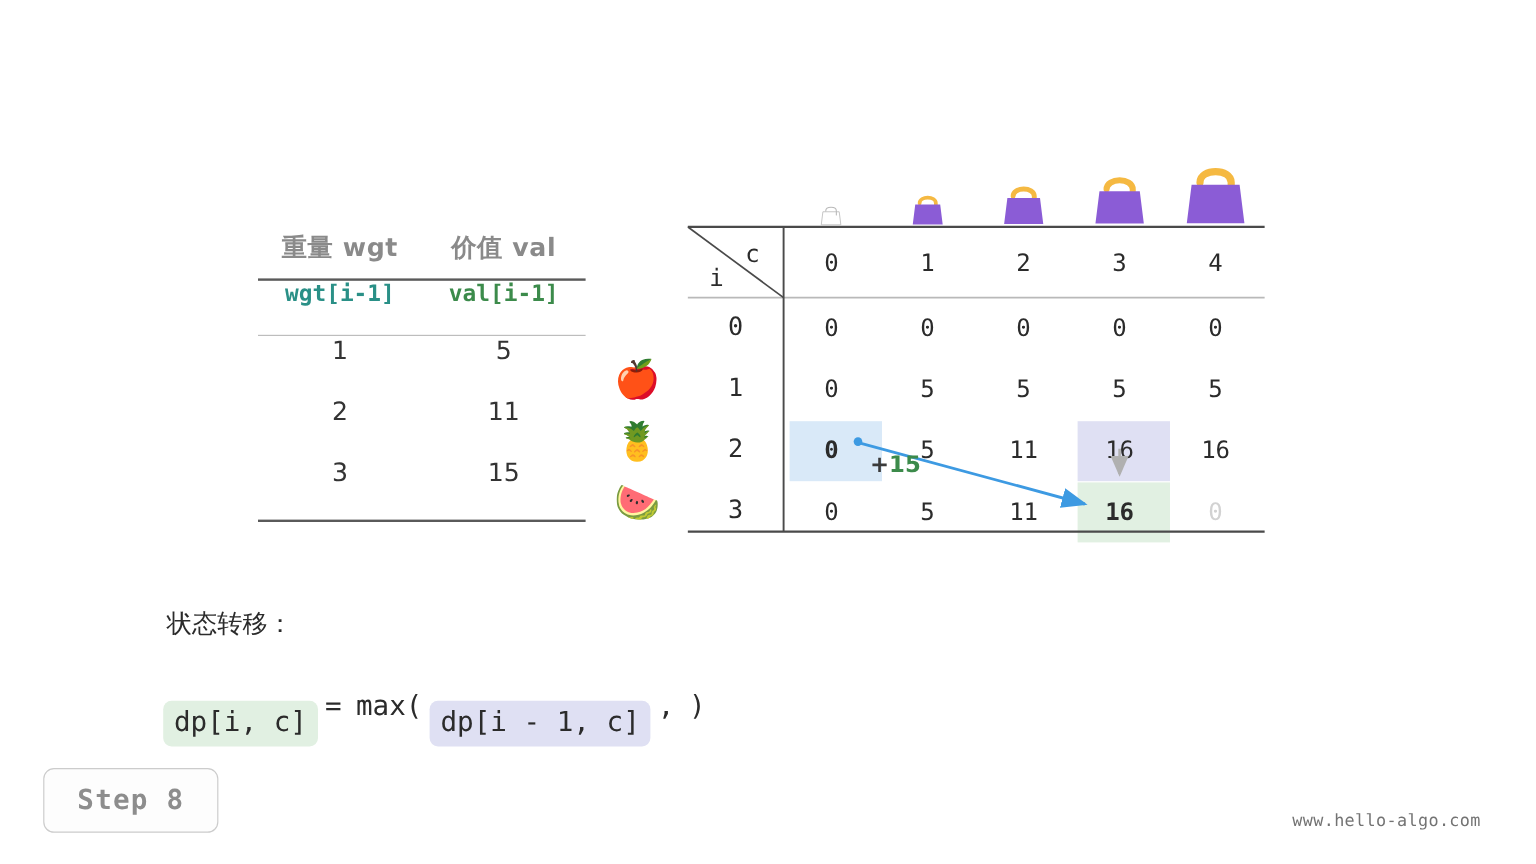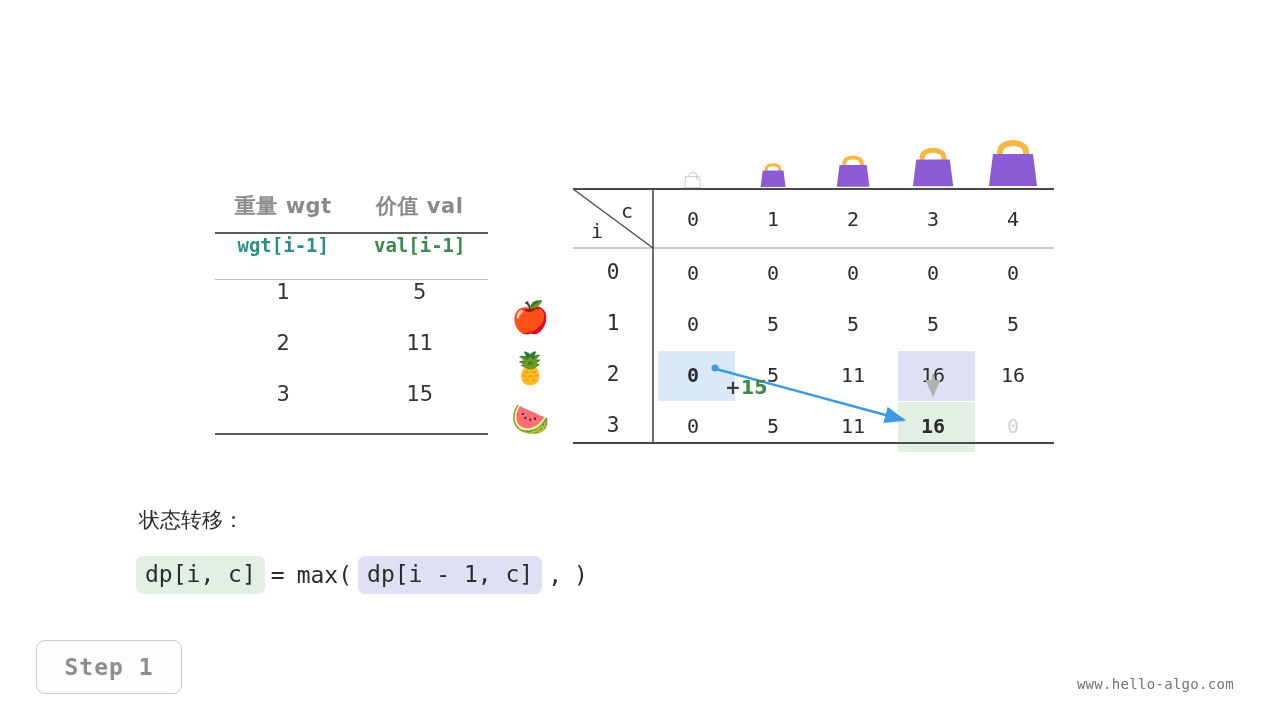--- a/index.html
+++ b/index.html
@@ -147,20 +147,21 @@
     align-items: center;
     font-family: "DejaVu Sans Mono", monospace;
     font-size: 23px;
     color: #2b2b2b;
     white-space: pre;
   }
   #formula .chip {
     padding: 5px 9px 7px 9px;
     border-radius: 7px;
     display: inline-block;
+    margin-top: 28px;
   }
   #formula .chip-green  { background: #e1f0e2; }
   #formula .chip-purple { background: #dfe0f3; }
   #formula .chip-blue   { background: #d6ebf8; font-weight: bold; }
   #formula .plain { padding: 0 6px; }
   .t-teal  { color: #2a9087; }
   .t-green { color: #3c8b4b; }
 
   
   #step-badge {
@@ -333,16 +334,16 @@
 
   <div id="formula">
     <span class="chip chip-green">dp[i, c]</span>
     <span class="plain">=</span>
     <span class="plain">max(</span>
     <span class="chip chip-purple">dp[i - 1, c]</span>
     <span class="plain">,</span>
     <span class="plain">)</span>
   </div>
 
-  <div id="step-badge">Step 1</div>
+  <div id="step-badge">Step 8</div>
   <div id="watermark">www.hello-algo.com</div>
 
 </div>
 
 </body></html>

